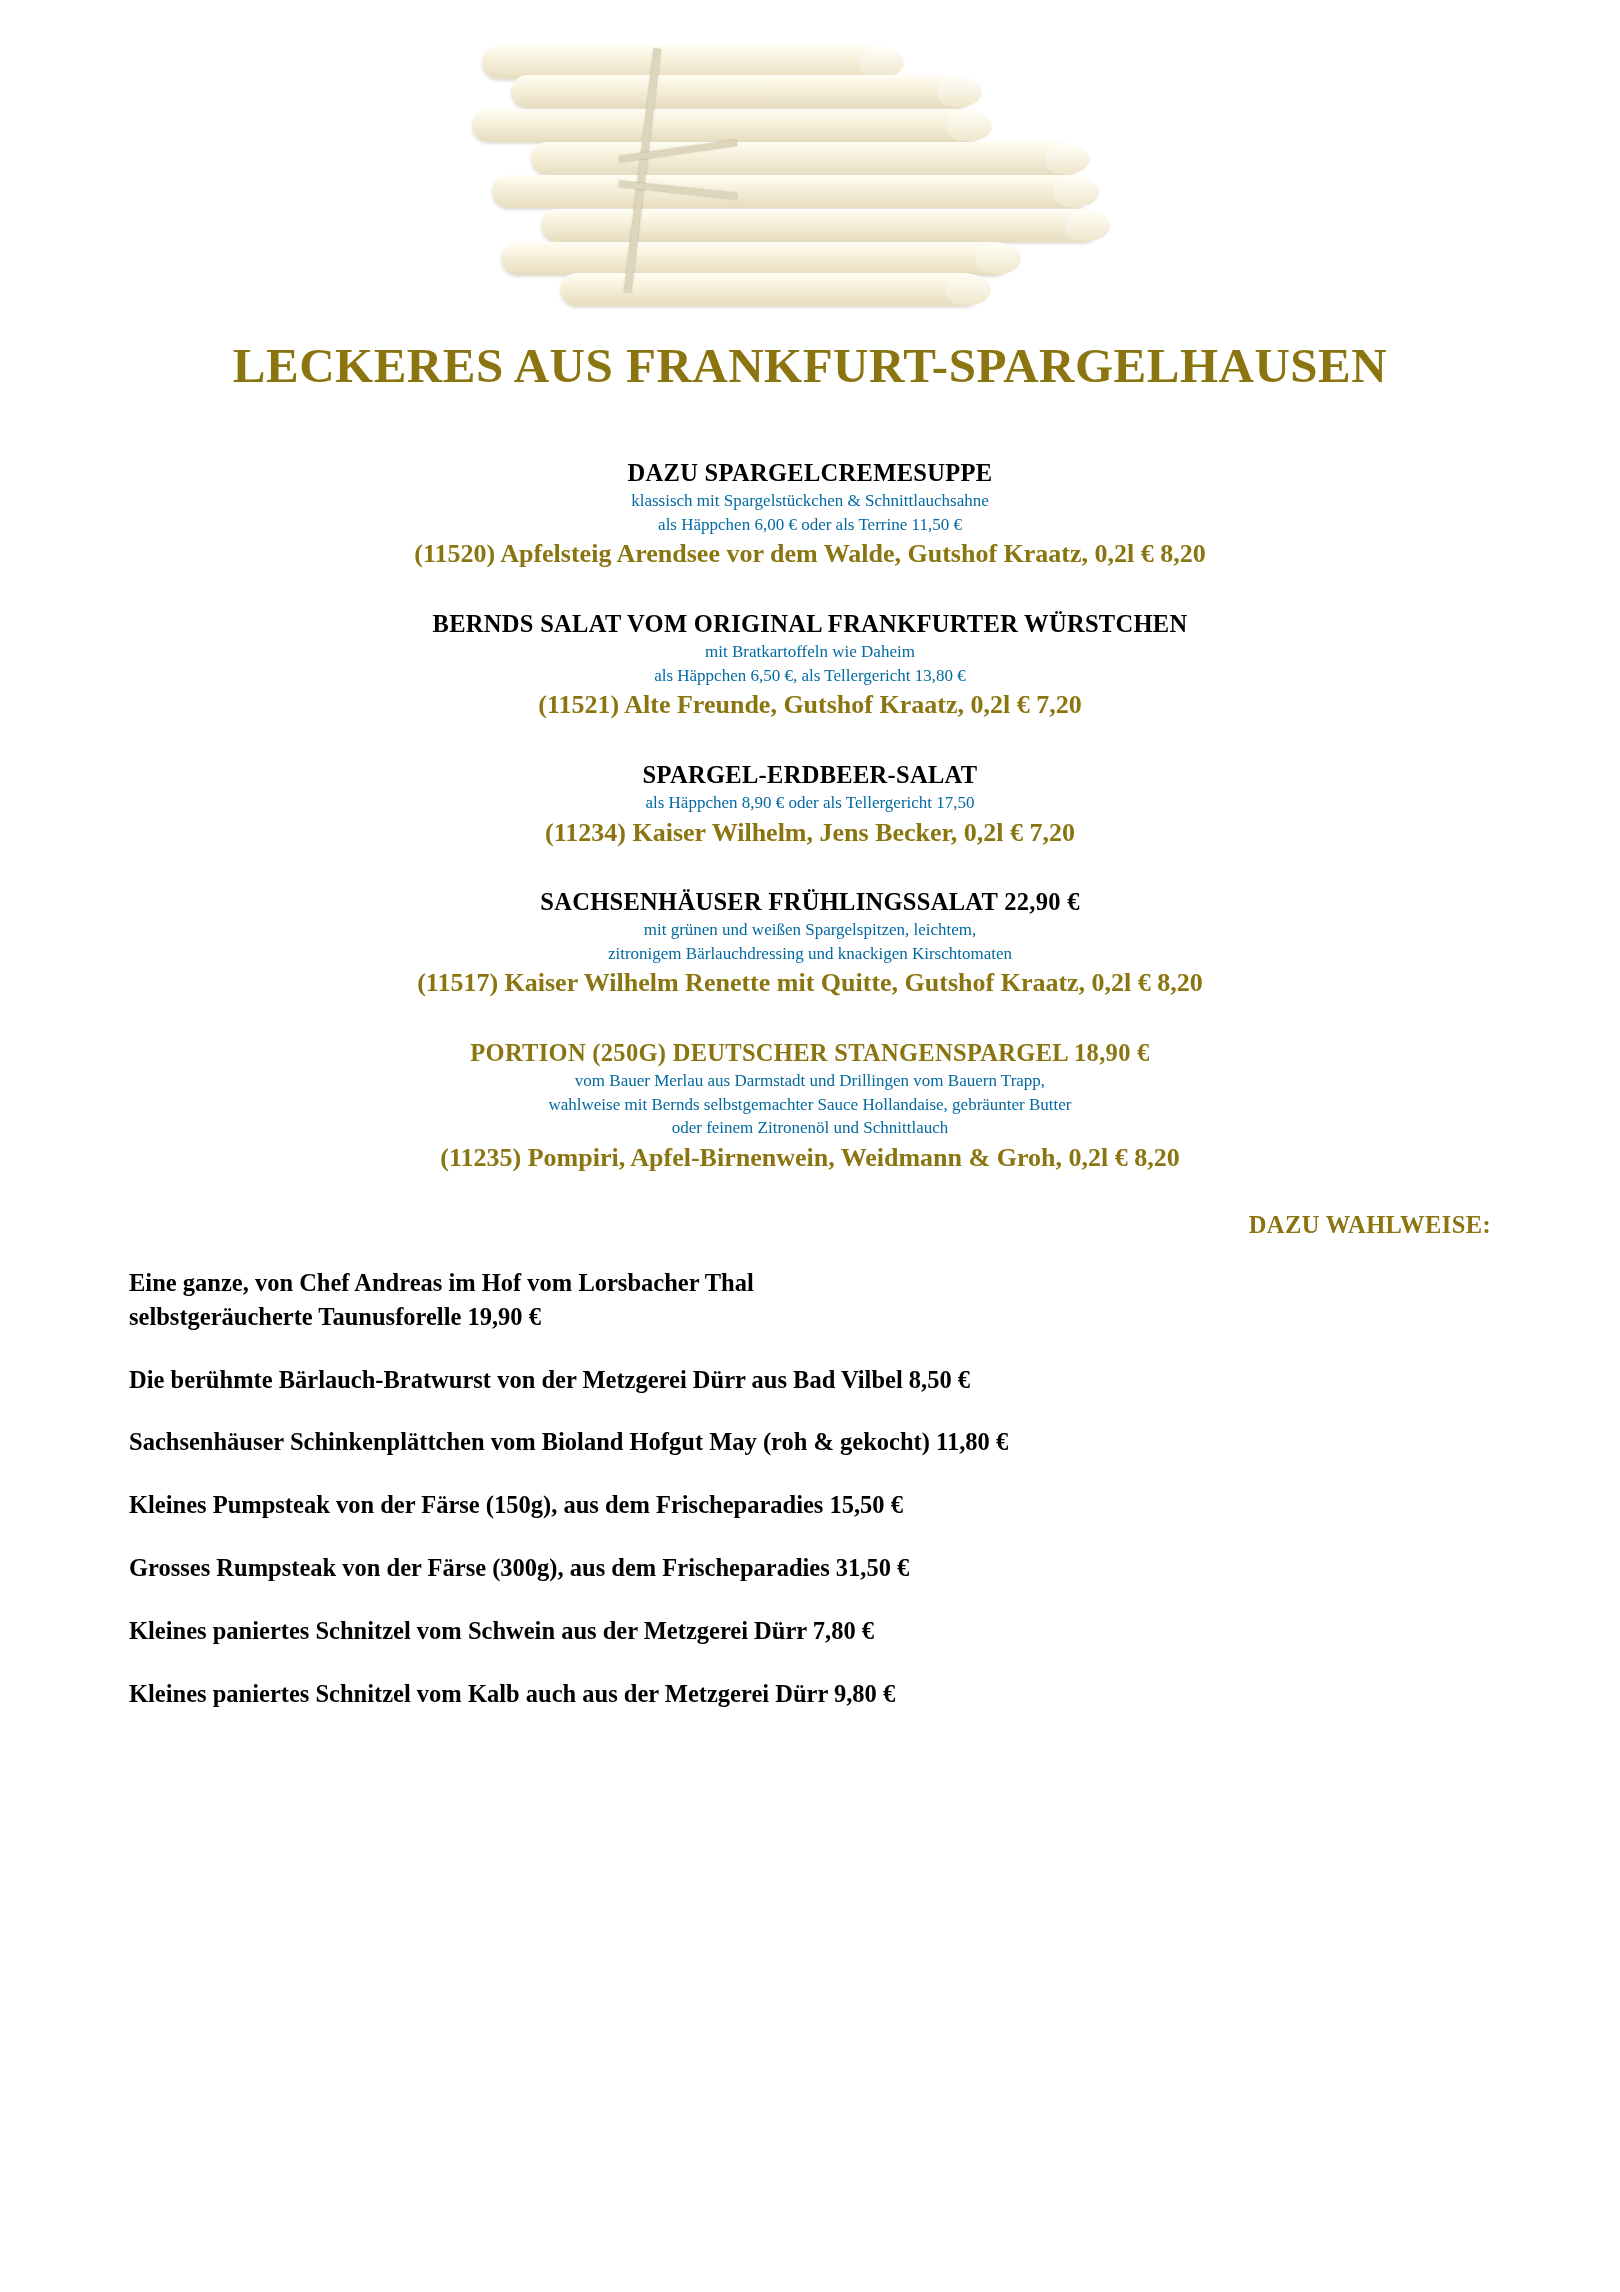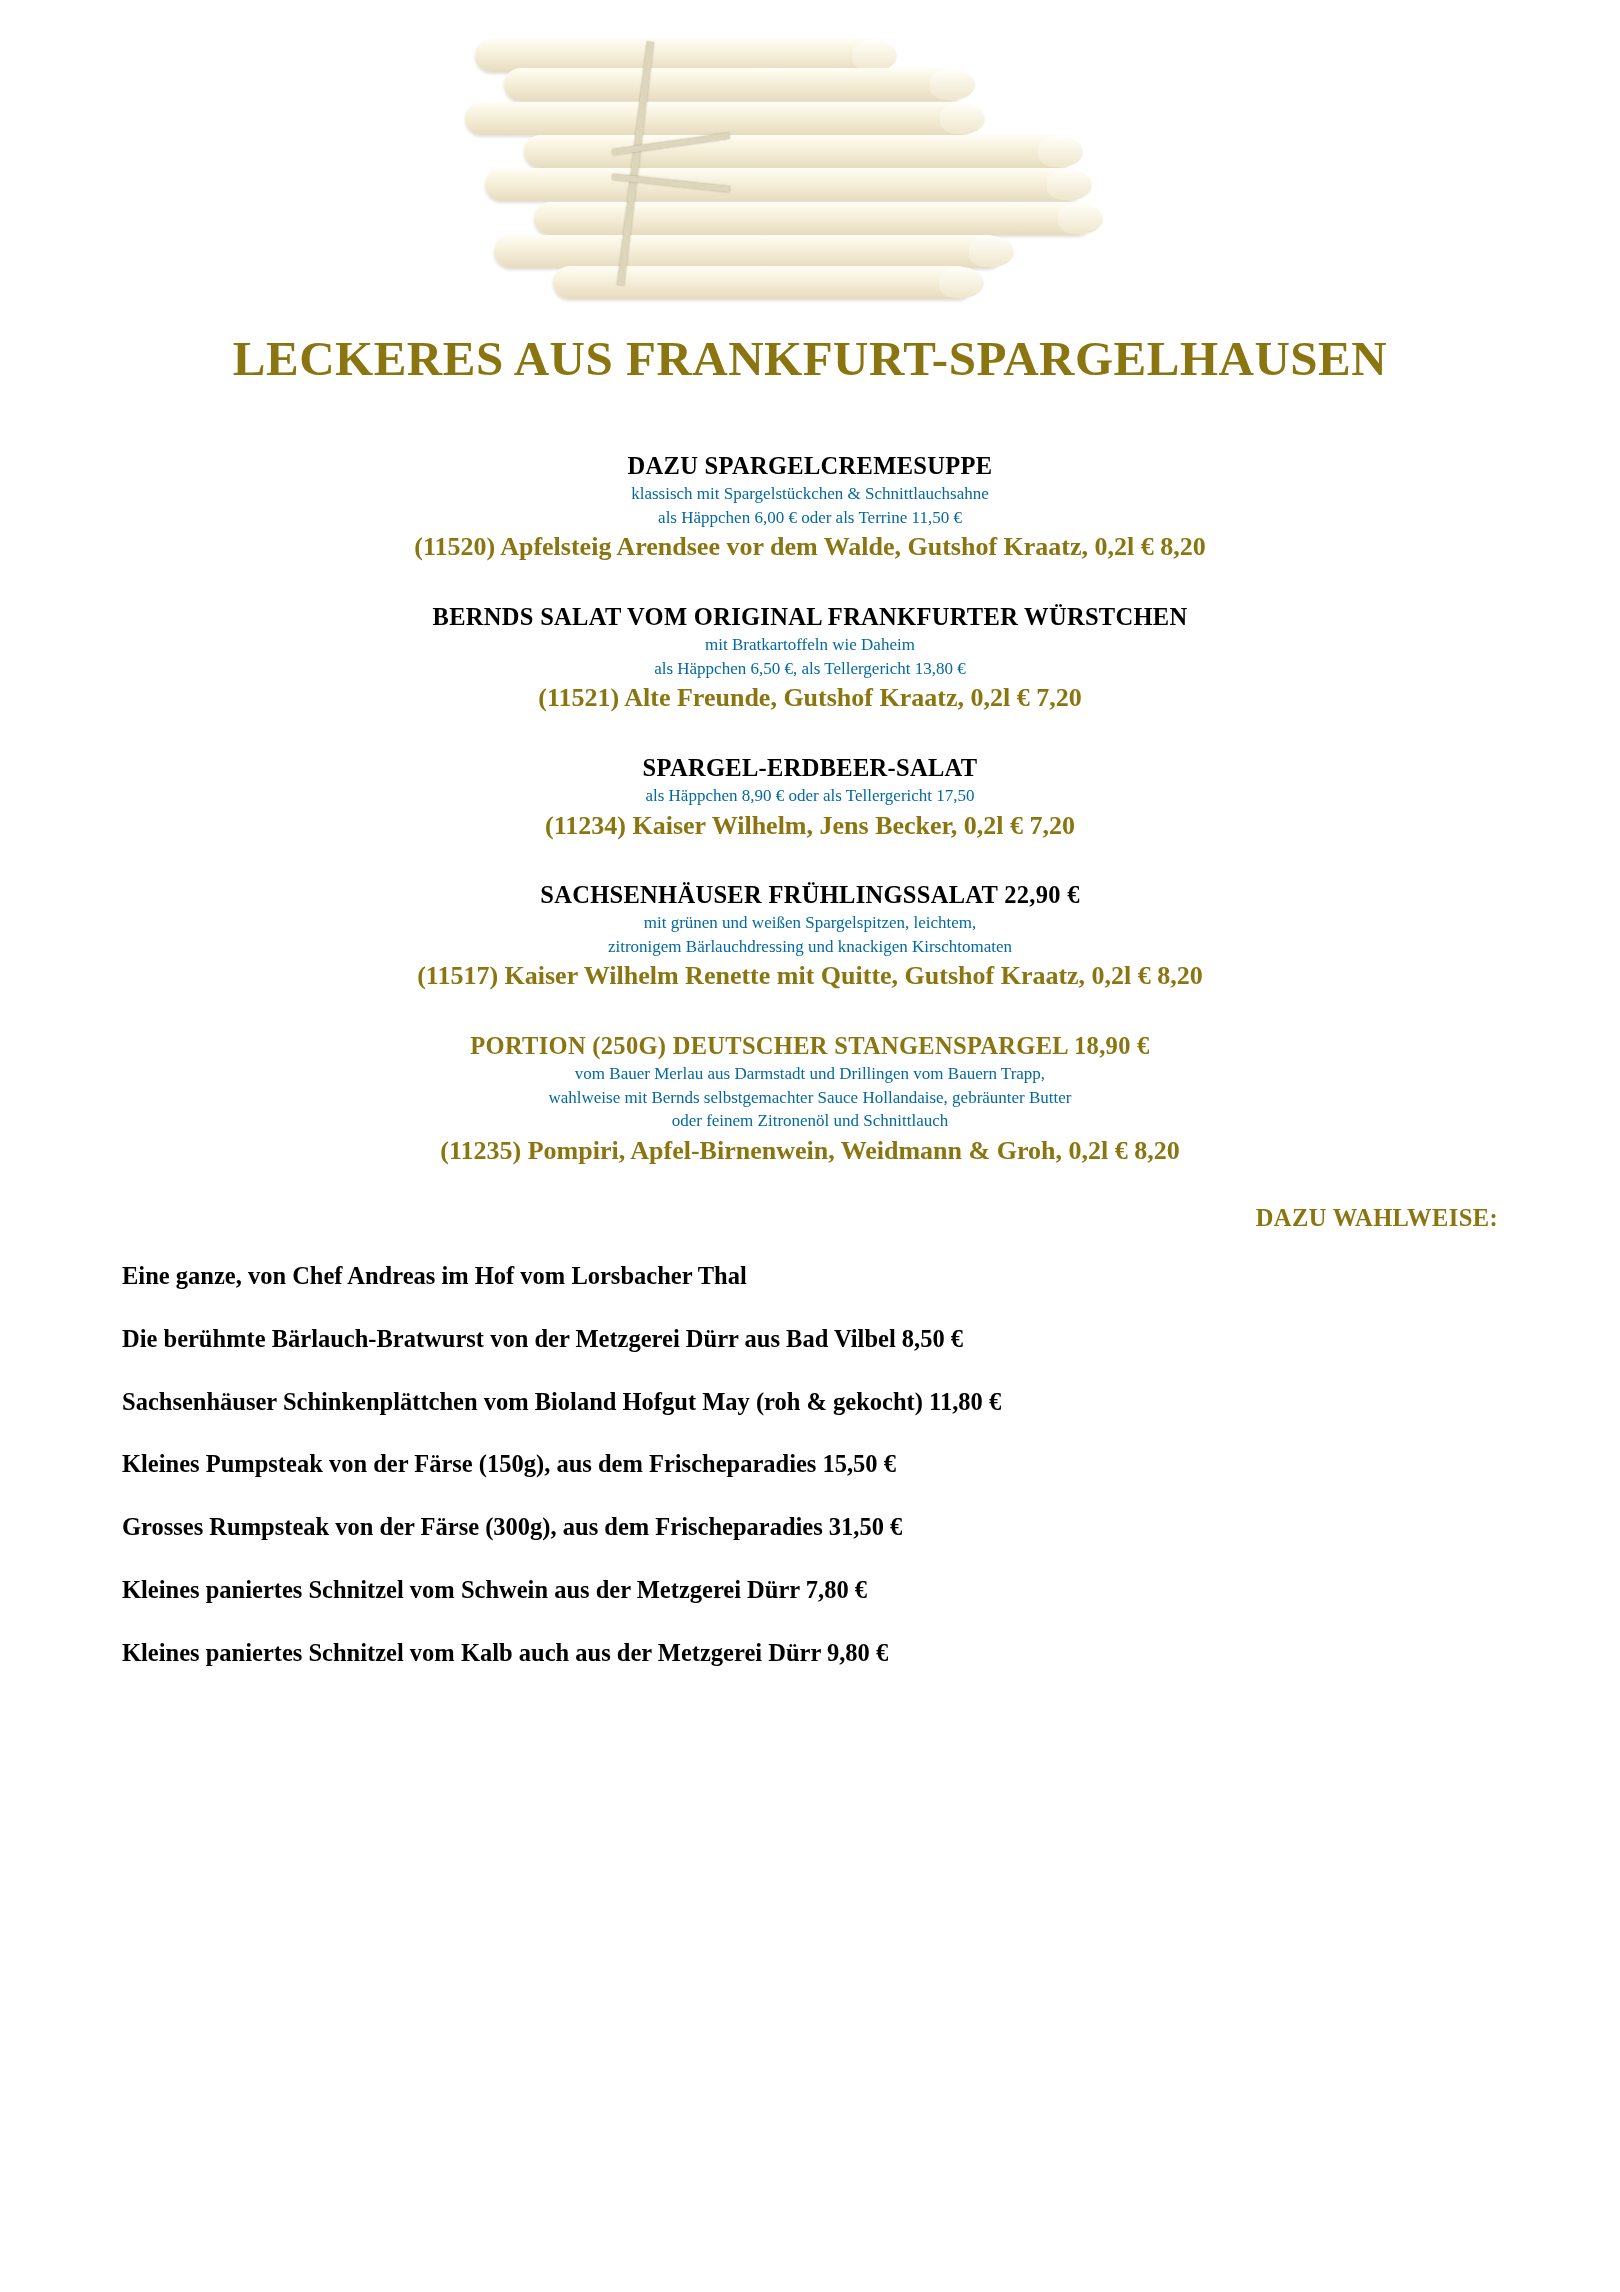--- a/index.html
+++ b/index.html
@@ -12,21 +12,21 @@
     height: 2293px;
     font-family: "Liberation Serif", serif;
     color: #000000;
     overflow: hidden;
   }
   .page {
     position: relative;
     width: 1620px;
     height: 2293px;
     box-sizing: border-box;
-    padding: 4px;
+    padding: 11px;
   }
 
   
   .hero {
     position: relative;
     width: 1620px;
     height: 323px;
   }
   .asparagus-bundle {
     position: absolute;
@@ -178,20 +178,21 @@
       <div class="course-desc">vom Bauer Merlau aus Darmstadt und Drillingen vom Bauern Trapp,</div>
       <div class="course-desc">wahlweise mit Bernds selbstgemachter Sauce Hollandaise, gebräunter Butter</div>
       <div class="course-desc">oder feinem Zitronenöl und Schnittlauch</div>
       <div class="course-wine">(11235) Pompiri, Apfel-Birnenwein, Weidmann &amp; Groh, 0,2l € 8,20</div>
     </div>
 
     <div class="section-heading">DAZU WAHLWEISE:</div>
 
     <div class="side-item">
       <span class="ln">Eine ganze, von Chef  Andreas im Hof  vom Lorsbacher Thal</span>
+      <span class="ln">selbstgeräucherte Taunusforelle  19,90 €</span>
     </div>
     <div class="side-item">
       <span class="ln">Die berühmte  Bärlauch-Bratwurst von der Metzgerei Dürr aus Bad Vilbel 8,50 €</span>
     </div>
     <div class="side-item">
       <span class="ln">Sachsenhäuser Schinkenplättchen vom Bioland Hofgut May (roh &amp; gekocht) 11,80 €</span>
     </div>
     <div class="side-item">
       <span class="ln">Kleines Pumpsteak von der Färse (150g), aus dem Frischeparadies 15,50 €</span>
     </div>

